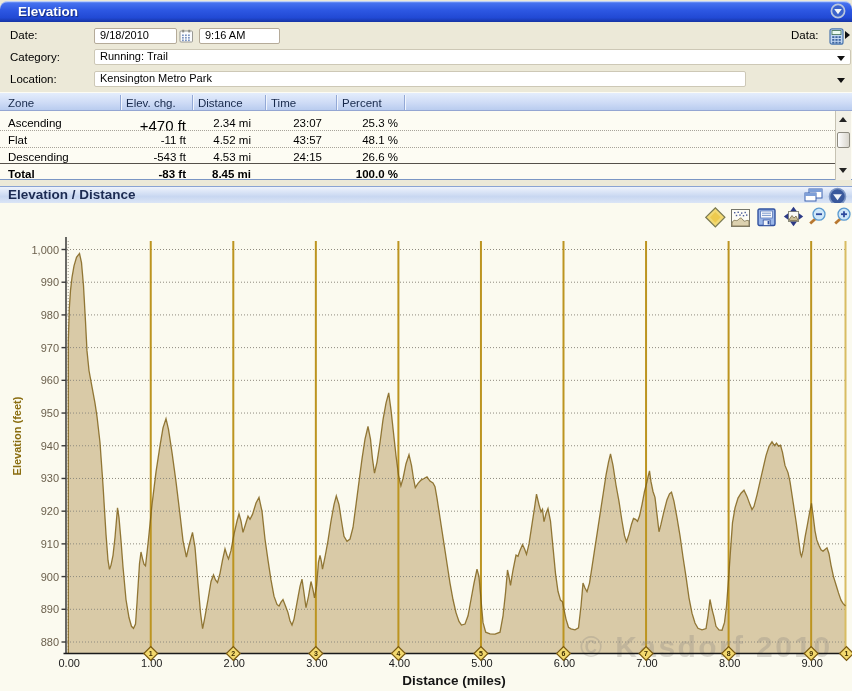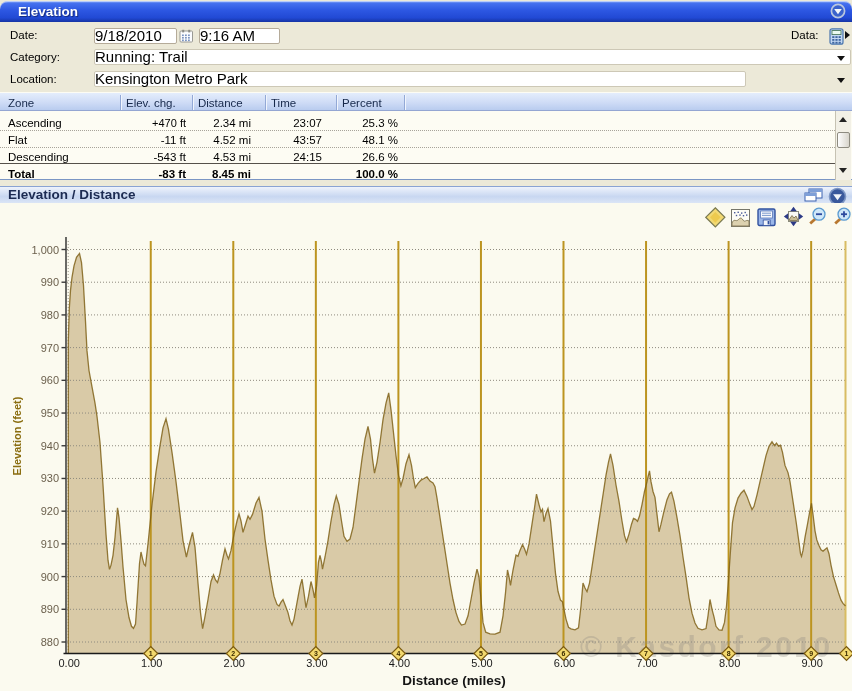--- a/index.html
+++ b/index.html
@@ -1,18 +1,18 @@
 <!DOCTYPE html>
 <html><head><meta charset="utf-8"><style>
 *{margin:0;padding:0;box-sizing:border-box}
 html,body{width:852px;height:691px;overflow:hidden}
 body{font-family:"Liberation Sans",sans-serif;background:#ece9d8;position:relative}
 .abs{position:absolute}
 .lbl{font-size:11.5px;color:#000}
-.inp{position:absolute;background:#fff;border:1px solid #b5ab99;border-radius:2px;font-size:15px;color:#000;line-height:13.5px;}
+.inp{position:absolute;background:#fff;border:1px solid #b5ab99;border-radius:2px;font-size:11px;color:#000;line-height:13.5px;padding-left:5px}
 .ddarrow{position:absolute;width:0;height:0;border-left:4px solid transparent;border-right:4px solid transparent;border-top:5px solid #111}
 </style></head>
 <body>
 
 <div class="abs" style="left:0;top:1px;width:852px;height:21px;border-radius:8px 8px 0 0;background:linear-gradient(180deg,#8cacf8 0%,#4570ee 12%,#2d57e2 45%,#2149d4 80%,#1634a4 100%);box-shadow:inset 0 1px 0 rgba(255,255,255,.45)"></div>
 <div class="abs" style="left:18px;top:4px;font-size:13.5px;font-weight:bold;color:#fff;text-shadow:1px 1px 1px rgba(0,0,30,.5)">Elevation</div>
 <svg class="abs" style="left:830px;top:3px" width="16" height="16">
     <circle cx="8" cy="8" r="6.6" fill="#3a62cc" stroke="#b9c6de" stroke-width="1.7"></circle>
     <path d="M4.2 6.1 L11.8 6.1 L8 11.2 Z" fill="#f4f7fc"></path>
   </svg>
@@ -74,21 +74,21 @@
 <div class="abs" style="left:266px;top:95px;width:1px;height:15px;background:#f0f5fd"></div>
 <div class="abs" style="left:337px;top:95px;width:1px;height:15px;background:#f0f5fd"></div>
 <div class="abs" style="left:405px;top:95px;width:1px;height:15px;background:#f0f5fd"></div>
 <div class="abs" style="font-size:11.5px;color:#16284a;left:8px;top:97px">Zone</div>
 <div class="abs" style="font-size:11.5px;color:#16284a;left:126px;top:97px">Elev. chg.</div>
 <div class="abs" style="font-size:11.5px;color:#16284a;left:198px;top:97px">Distance</div>
 <div class="abs" style="font-size:11.5px;color:#16284a;left:271px;top:97px">Time</div>
 <div class="abs" style="font-size:11.5px;color:#16284a;left:342px;top:97px">Percent</div>
 
 <div class="abs" style="left:8px;top:117.0px;font-size:11.5px;font-weight:normal;color:#000">Ascending</div>
-<div class="abs" style="right:666px;top:117.0px;font-size:11px;font-weight:normal;color:#000">+470 ft</div>
+<div class="abs" style="right:666px;top:117.0px;font-size:15px;font-weight:normal;color:#000">+470 ft</div>
 <div class="abs" style="right:601px;top:117.0px;font-size:11.5px;font-weight:normal;color:#000">2.34 mi</div>
 <div class="abs" style="right:530px;top:117.0px;font-size:11.5px;font-weight:normal;color:#000">23:07</div>
 <div class="abs" style="right:454px;top:117.0px;font-size:11.5px;font-weight:normal;color:#000">25.3 %</div>
 <div class="abs" style="left:0;top:130.0px;width:835px;height:0;border-top:1px dotted #a8a49a"></div>
 <div class="abs" style="left:8px;top:134.0px;font-size:11.5px;font-weight:normal;color:#000">Flat</div>
 <div class="abs" style="right:666px;top:134.0px;font-size:11.5px;font-weight:normal;color:#000">-11 ft</div>
 <div class="abs" style="right:601px;top:134.0px;font-size:11.5px;font-weight:normal;color:#000">4.52 mi</div>
 <div class="abs" style="right:530px;top:134.0px;font-size:11.5px;font-weight:normal;color:#000">43:57</div>
 <div class="abs" style="right:454px;top:134.0px;font-size:11.5px;font-weight:normal;color:#000">48.1 %</div>
 <div class="abs" style="left:0;top:147.0px;width:835px;height:0;border-top:1px dotted #a8a49a"></div>

